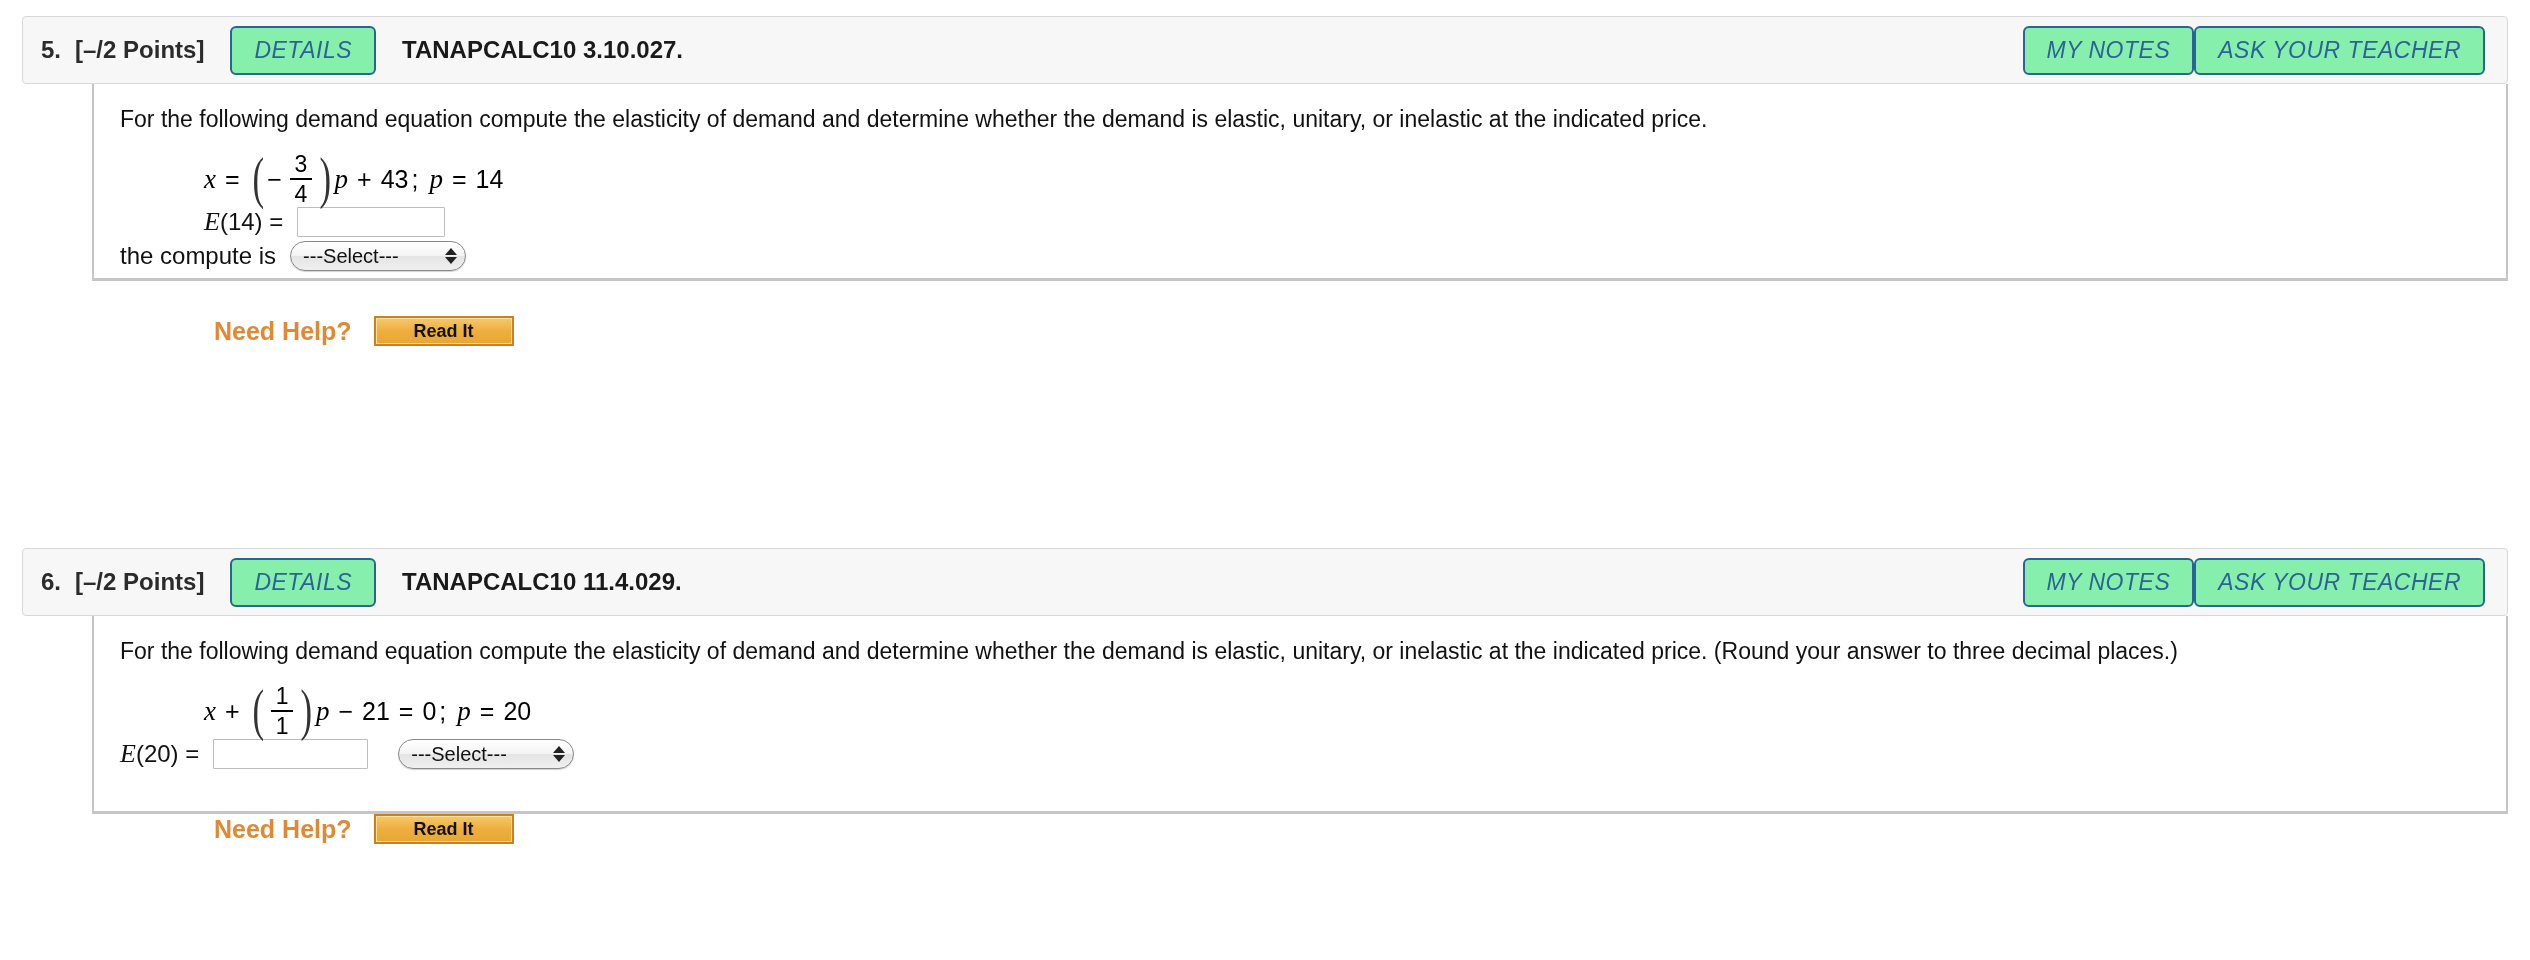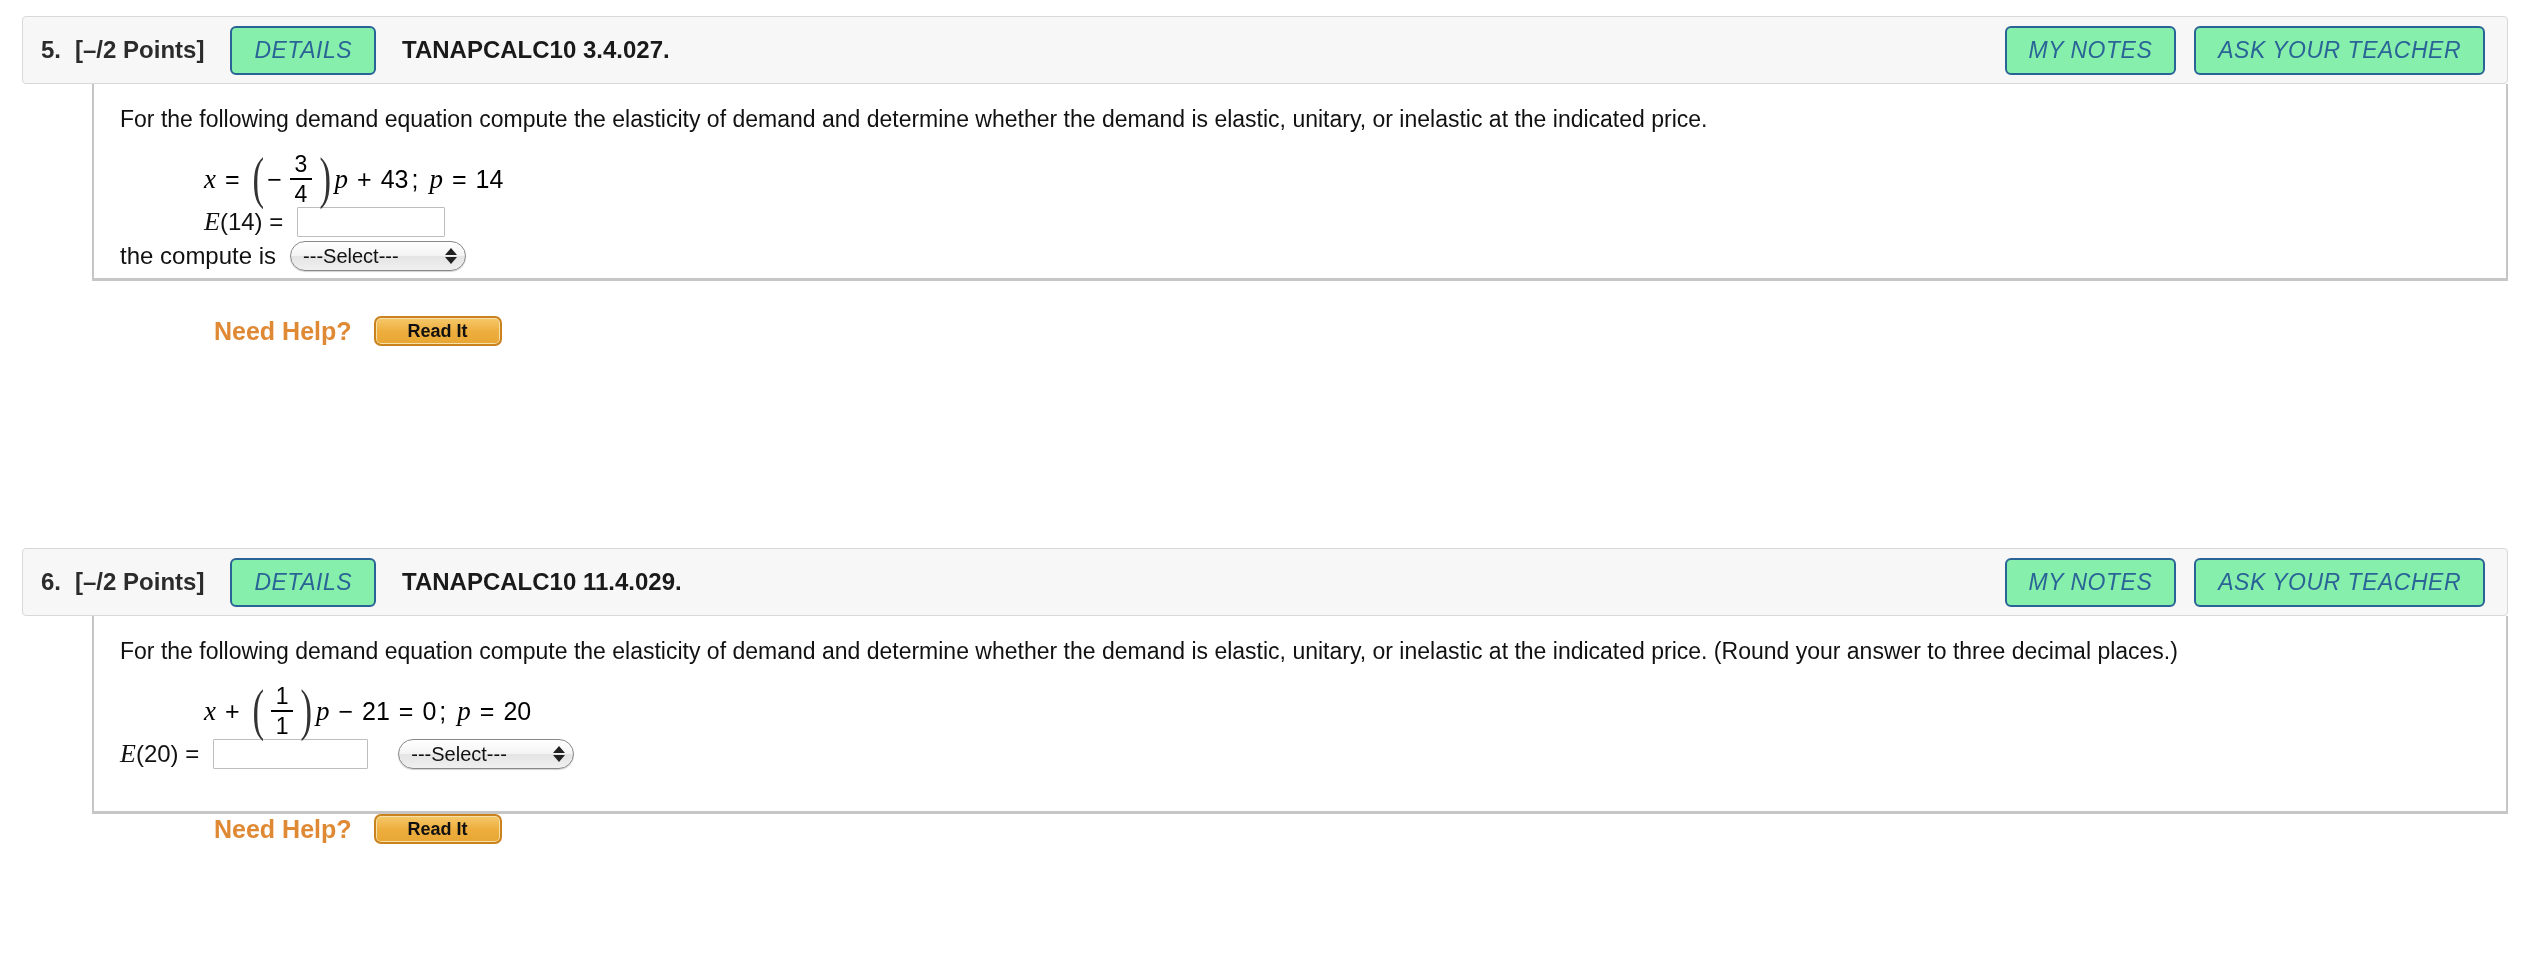--- a/index.html
+++ b/index.html
@@ -79,21 +79,20 @@
     color: #1a1a1a;
     margin-left: 26px;
     white-space: nowrap;
   }
 
   .header-spacer { flex: 1 1 auto; }
 
   .header-actions {
     display: flex;
     align-items: center;
-    gap: 18px;
   }
 
   
   .q-body {
     position: relative;
     margin-left: 70px;
     width: 2416px;
     box-sizing: border-box;
     border-left: 2px solid #c6c6c6;
     border-right: 2px solid #c6c6c6;
@@ -254,45 +253,45 @@
     font-size: 25px;
     font-weight: bold;
     color: #e08934;
     margin-right: 22px;
     white-space: nowrap;
   }
   .read-it {
     display: inline-flex;
     align-items: center;
     justify-content: center;
-    width: 128px;
+    width: 140px;
     height: 30px;
     background: linear-gradient(to bottom, #f6c96a 0%, #eeae3f 50%, #e8a733 100%);
     border: 2px solid #c9821e;
     box-shadow: inset 0 0 0 1px #f7dfa8;
-    border-radius: 7px;
+    border-radius: 0;
     font-size: 18px;
     font-weight: bold;
     color: #111111;
     cursor: pointer;
     font-family: "Liberation Sans", sans-serif;
   }
 </style>
 </head>
 <body>
 
 <div class="page">
 
   <div class="question" id="question-5">
 
     <div class="q-header">
       <span class="q-number">5.</span>
       <span class="q-points">[–/2 Points]</span>
       <button class="btn-outline">DETAILS</button>
-      <span class="q-code">TANAPCALC10 3.4.027.</span>
+      <span class="q-code">TANAPCALC10 3.10.027.</span>
       <span class="header-spacer"></span>
       <span class="header-actions">
         <button class="btn-outline">MY NOTES</button>
         <button class="btn-outline">ASK YOUR TEACHER</button>
       </span>
     </div>
 
     <div class="q-body">
 
       <div class="prompt">For the following demand equation compute the elasticity of demand and determine whether the demand is elastic, unitary, or inelastic at the indicated price.</div>

